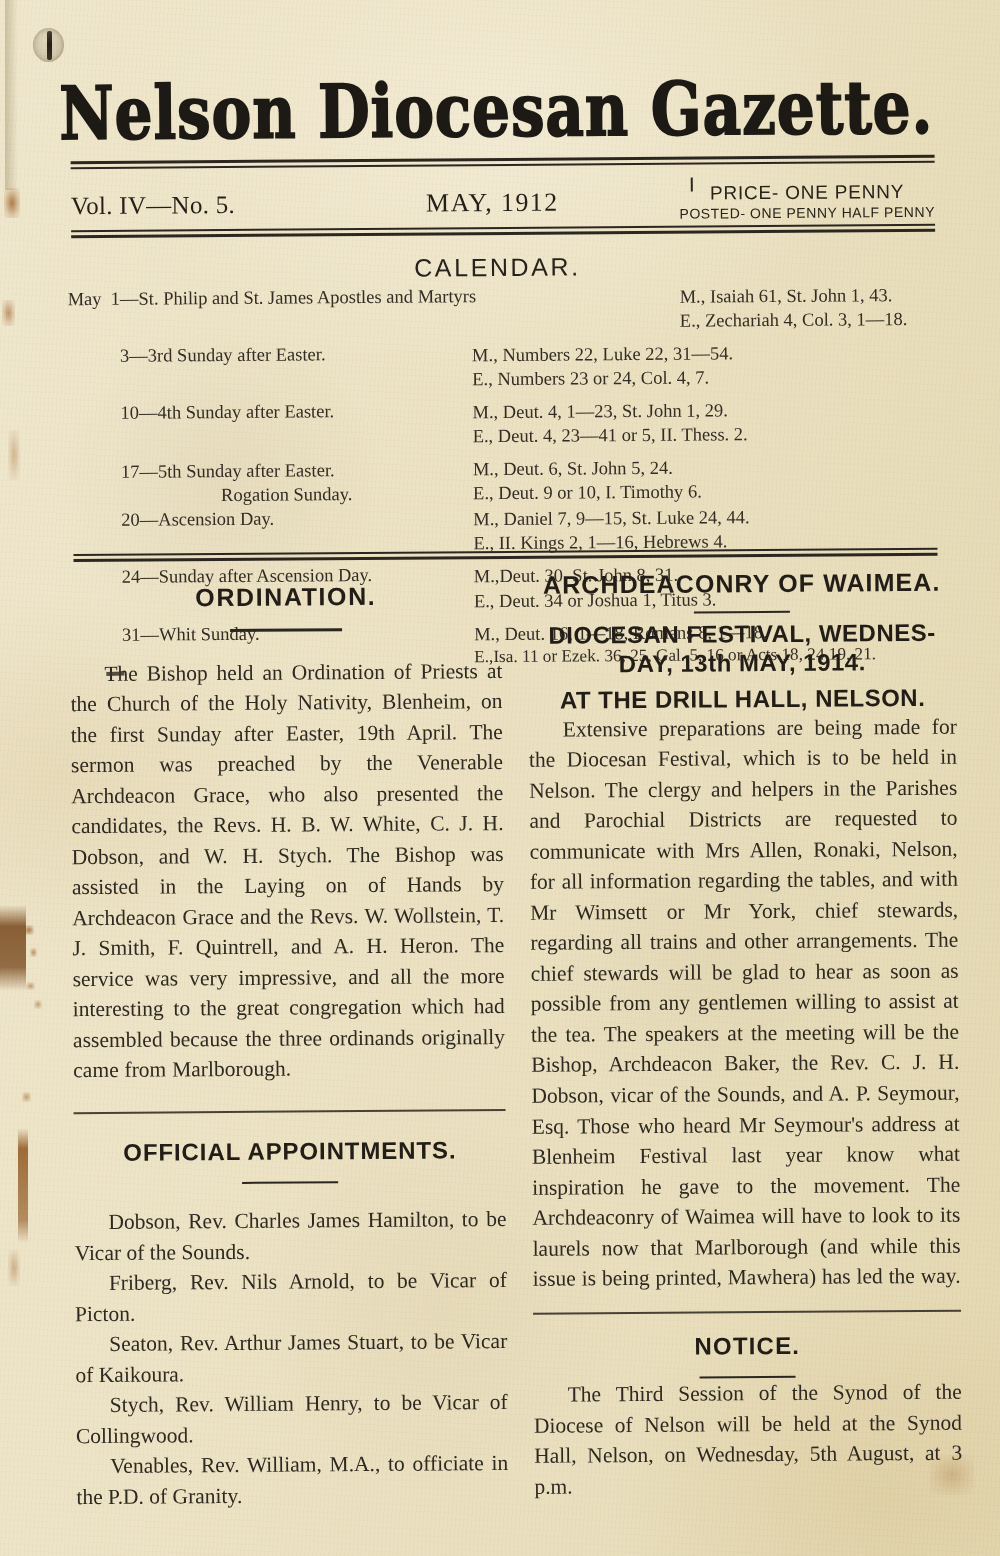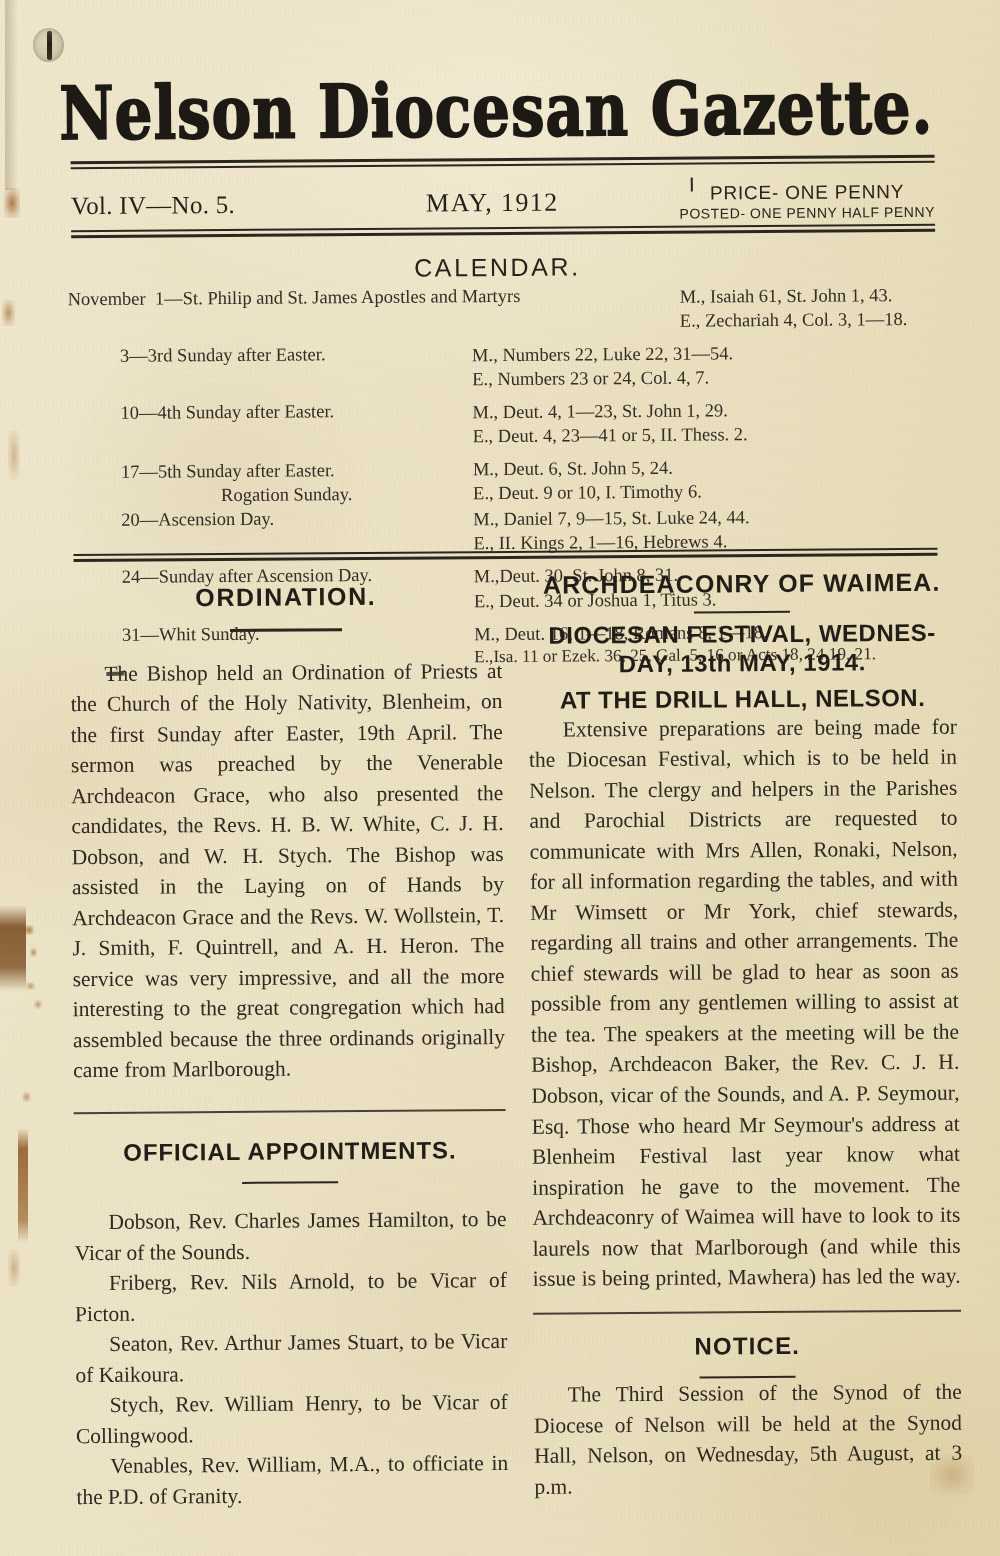--- a/index.html
+++ b/index.html
@@ -268,21 +268,21 @@
       <div class="rule-thick rule-gap-2"></div>
     </div>
 
     <div class="calendar-head">CALENDAR.</div>
 
     <div class="calendar">
 
       <div class="cal-block">
         <div class="cal-row">
           <div class="cal-left" style="width:612px;flex:0 0 612px;">
-            <span>November</span>
+            <span>May</span>
             &nbsp;<span>1—St. Philip and St. James Apostles and Martyrs</span>
           </div>
           <div class="cal-right">
             <div class="ln">M.,  Isaiah 61, St. John 1, 43.</div>
           </div>
         </div>
         <div class="cal-row">
           <div class="cal-left" style="width:612px;flex:0 0 612px;"></div>
           <div class="cal-right">
             <div class="ln">E.,  Zechariah 4, Col. 3, 1—18.</div>

